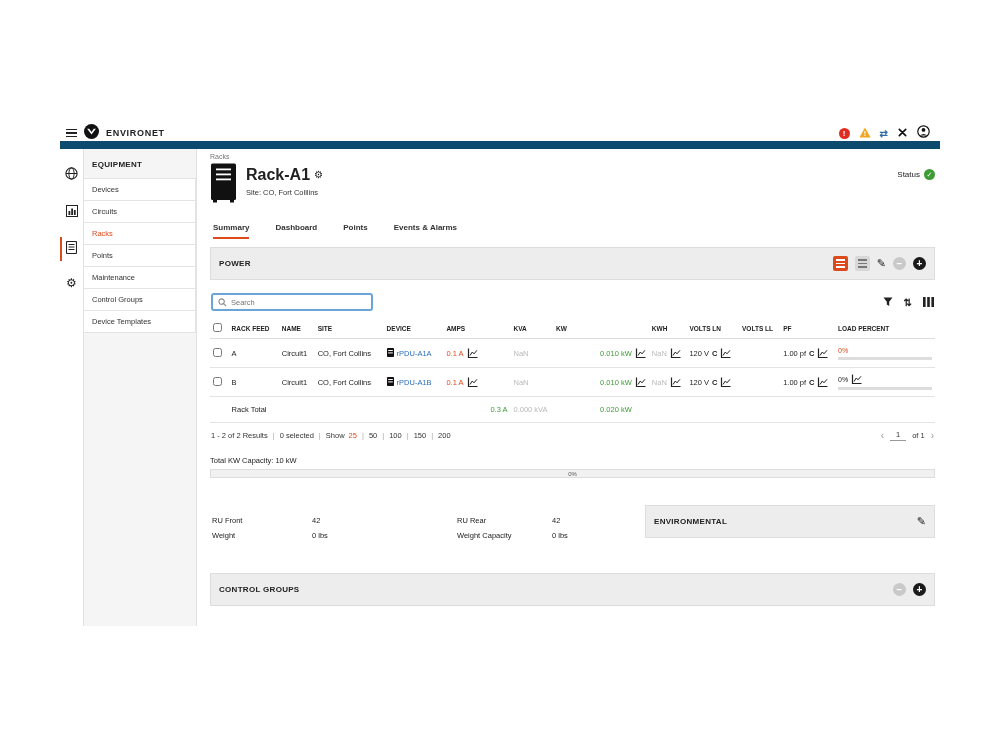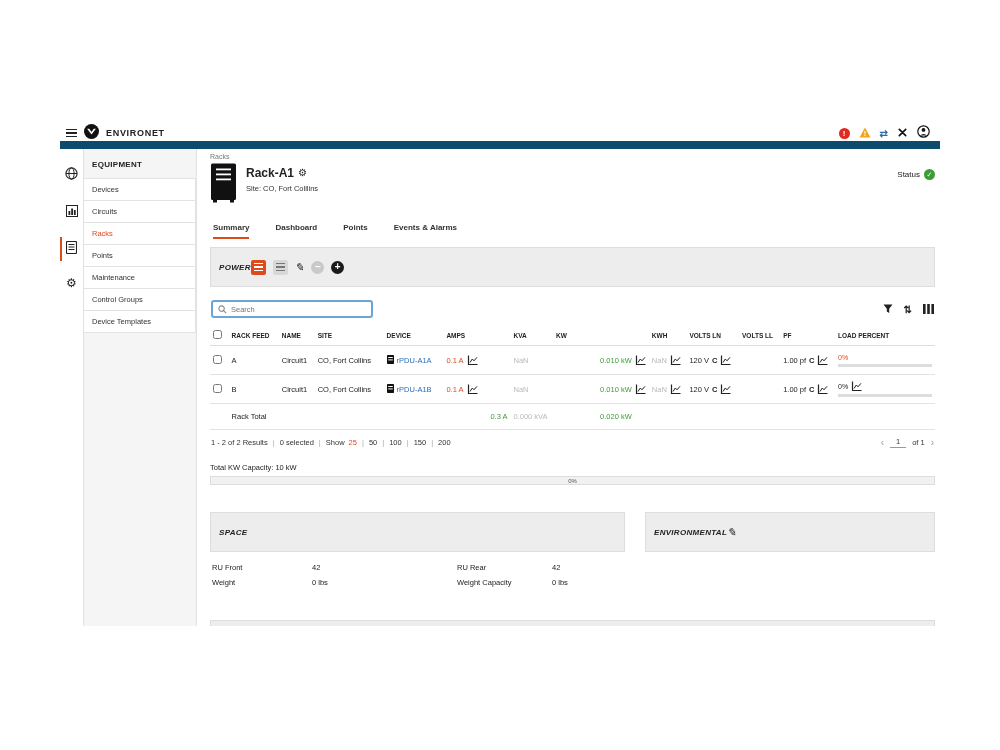--- a/index.html
+++ b/index.html
@@ -32,34 +32,34 @@
   .side-item { background:#fff; border:1px solid #e3e3e3; border-left:none; margin-top:-1px;
                padding:6px 8px; font-size:7.5px; color:#333; cursor:pointer; }
   .side-item.active { color:#dd4b1c; }
 
   .main { flex:1; background:#fff; padding:4px 5px 0 13px; overflow:hidden; position:relative; }
   .breadcrumb { font-size:7px; color:#777; cursor:pointer; }
 
   .rack-header { display:flex; margin-top:3px; position:relative; }
   .rack-meta { margin-left:9px; padding-top:3px; }
   .rack-title-row { display:flex; align-items:center; gap:4px; }
-  .rack-title { font-size:12px; font-weight:bold; }
+  .rack-title { font-size:16px; font-weight:bold; }
   .gear-sm { font-size:10px; cursor:pointer; line-height:1; }
   .rack-sub { font-size:7.5px; margin-top:4px; color:#333; }
   .status { position:absolute; right:0; top:6px; display:flex; align-items:center; gap:4px; font-size:8px; }
   .status-check { width:11px; height:11px; border-radius:50%; background:#3e9c35; color:#fff;
                   font-size:7px; display:flex; align-items:center; justify-content:center; }
 
   .tabs { display:flex; gap:26px; margin-top:16px; padding-left:3px; }
   .tab { font-size:8px; font-weight:bold; color:#333; padding-bottom:5px; cursor:pointer; border-bottom:2px solid transparent; }
   .tab.active { border-bottom-color:#dd4b1c; }
 
   
-  .sec-head { background:#ededed; border:1px solid #ddd; height:40px; display:flex;
-              align-items:center; padding:0 8px;font-style:italic; }
+  .sec-head { background:#ededed; border:1px solid #ddd; height:33px; display:flex;
+              align-items:center; justify-content:space-between; padding:0 8px; }
   .sec-title { font-size:8px; font-weight:bold; letter-spacing:.3px; }
   .sec-actions { display:flex; align-items:center; gap:7px; }
   .view-btn { width:15px; height:15px; border-radius:2px; display:flex; flex-direction:column;
               justify-content:center; gap:2px; padding:0 3px; cursor:pointer; }
   .view-btn i { height:1.5px; display:block; background:#777; }
   .view-btn.active { background:#dd4b1c; }
   .view-btn.active i { background:#fff; }
   .view-btn.inactive { background:#d8d8d8; }
   .icon-pencil { font-size:11px; cursor:pointer; line-height:1; }
   .circle-btn { width:13px; height:13px; border-radius:50%; display:flex; align-items:center;
@@ -543,23 +543,20 @@
 
       <div class="capacity">
         <div class="cap-label">Total KW Capacity: 10 kW</div>
         <div class="cap-bar">
           <span>0%</span>
         </div>
       </div>
 
       <div class="two-col">
         <section class="col-space">
-          <div class="sec-head">
-            <span class="sec-title">SPACE</span>
-          </div>
           <div class="kv-grid">
             <span>RU Front</span>
             <span>42</span>
             <span>RU Rear</span>
             <span>42</span>
             <span>Weight</span>
             <span>0 lbs</span>
             <span>Weight Capacity</span>
             <span>0 lbs</span>
           </div>

